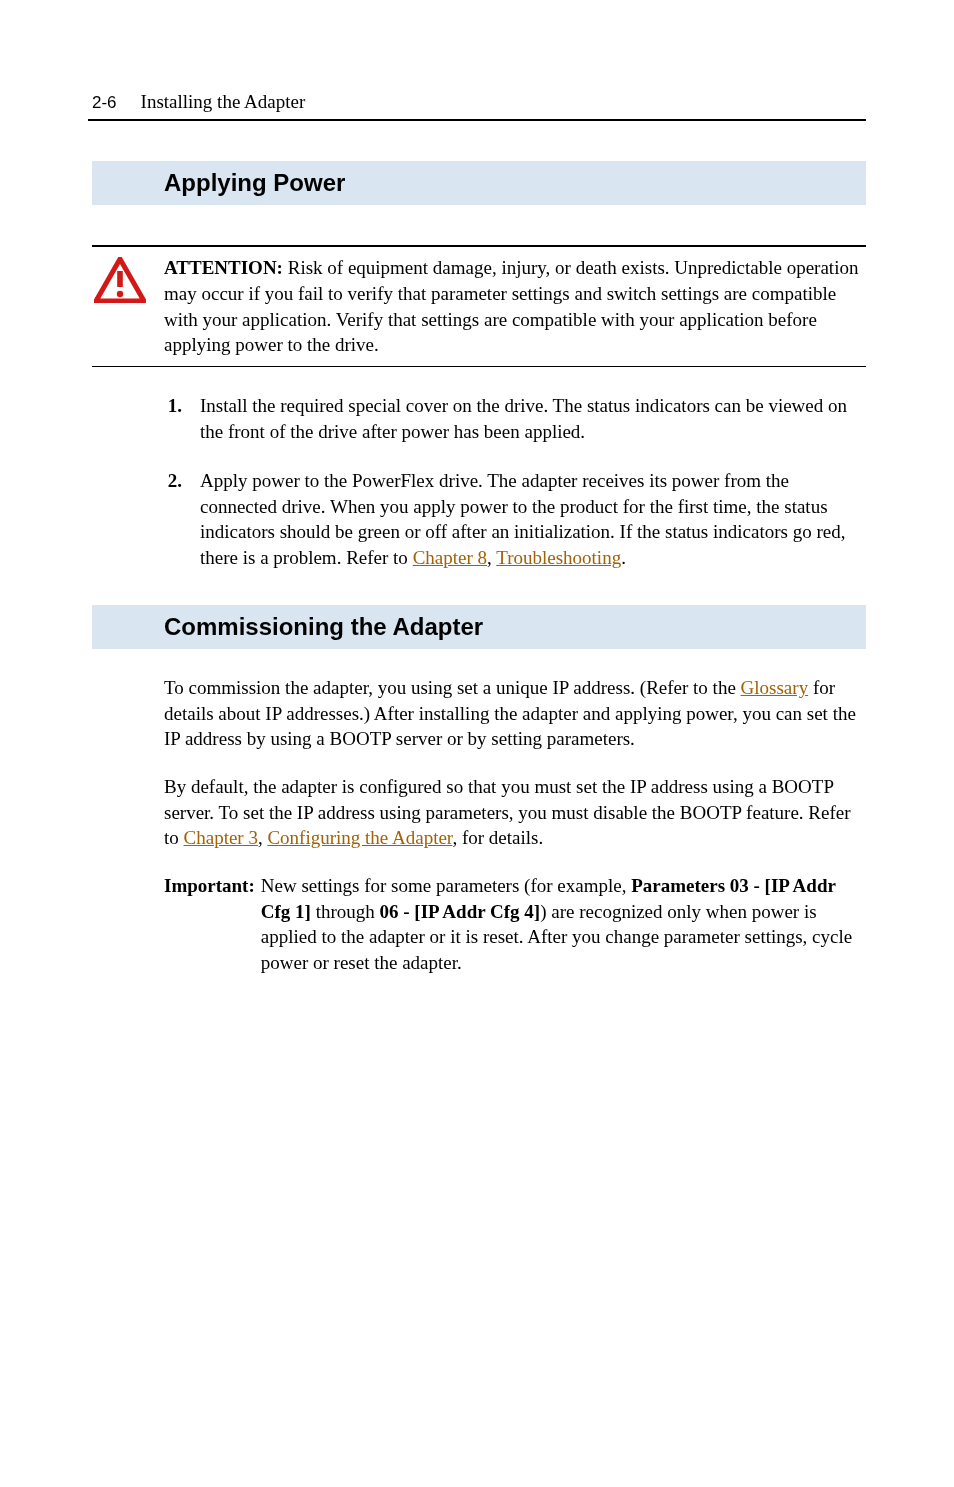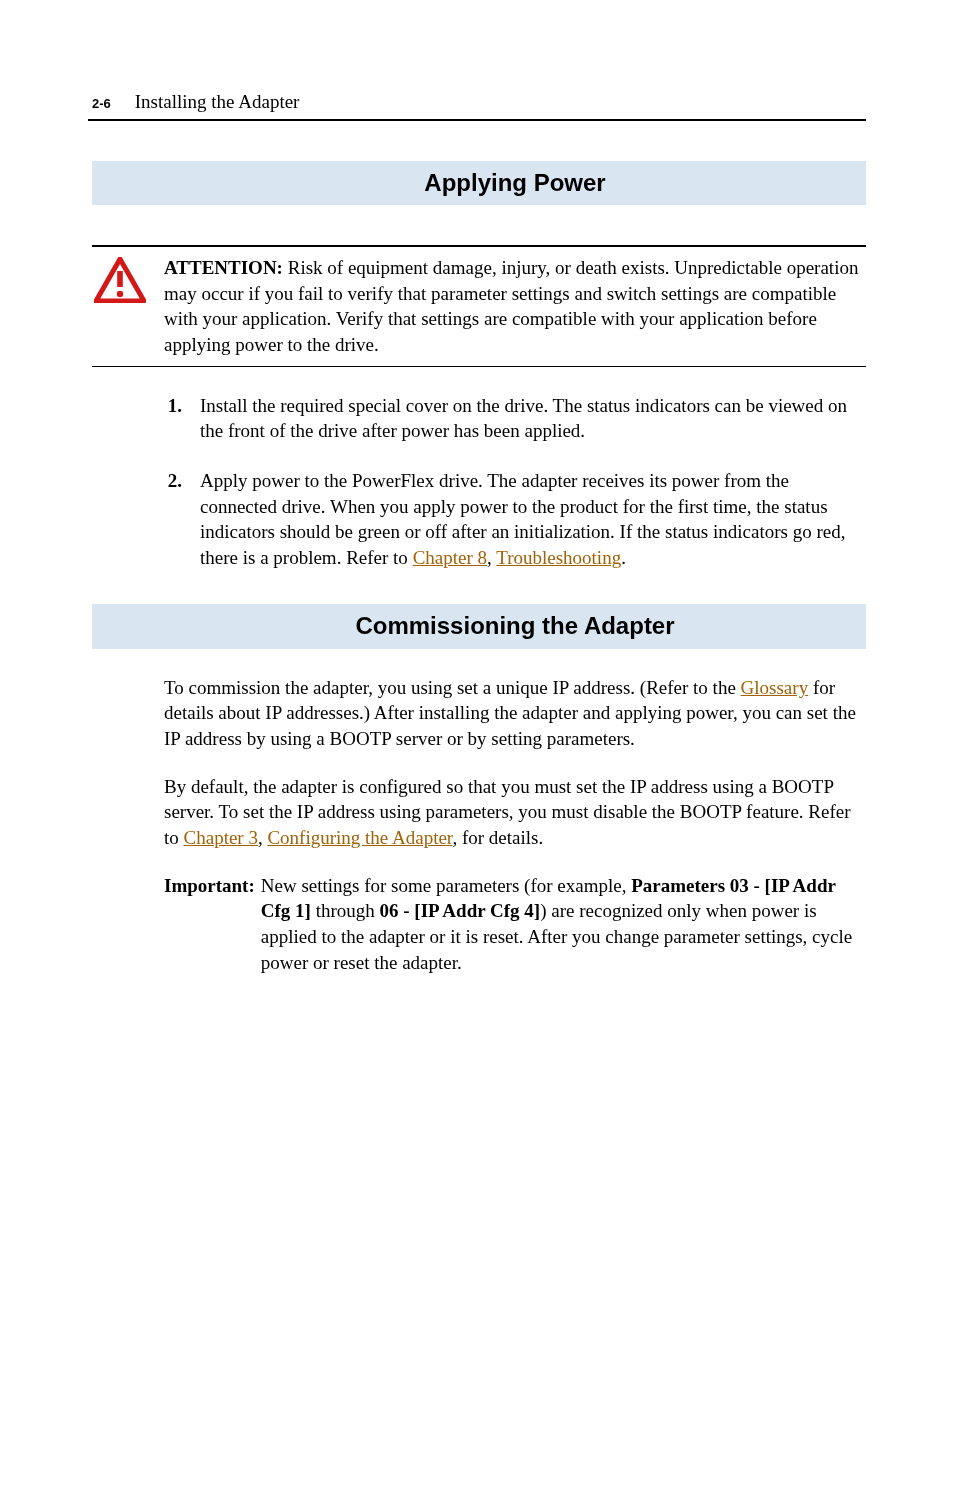--- a/index.html
+++ b/index.html
@@ -16,22 +16,22 @@
   }
   .header-row {
     display: flex;
     align-items: baseline;
     gap: 24px;
     margin-bottom: 4px;
     padding-left: 4px;
   }
   .page-num {
     font-family: Arial, Helvetica, sans-serif;
-    font-weight: bold;
-    font-size: 13px;
+    font-weight: normal;
+    font-size: 17px;
   }
   .page-title {
     font-size: 19px;
     margin-top: 33px;
   }
   .hr-top {
     border: none;
     border-top: 2px solid #000;
     margin-bottom: 40px;
   }
@@ -39,21 +39,20 @@
     background: #d9e6f2;
     padding: 6px 0 6px 0;
     margin-left: 4px;
     margin-bottom: 40px;
   }
   .section-band h2 {
     font-family: Arial, Helvetica, sans-serif;
     font-weight: bold;
     font-size: 24px;
     margin-left: 72px;
-    text-align: center;
   }
   .attention-block {
     border-top: 2px solid #000;
     border-bottom: 1px solid #000;
     margin-left: 4px;
     padding: 8px 0 8px 0;
     display: flex;
     gap: 18px;
     margin-bottom: 26px;
   }

